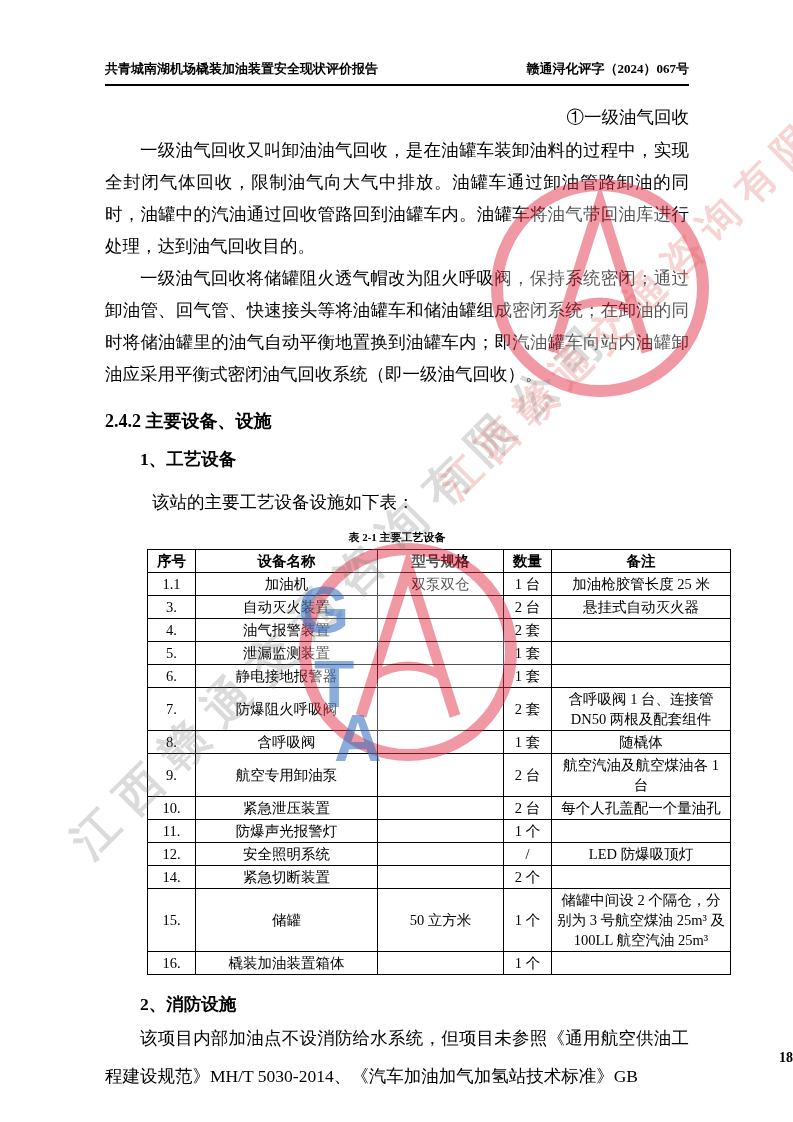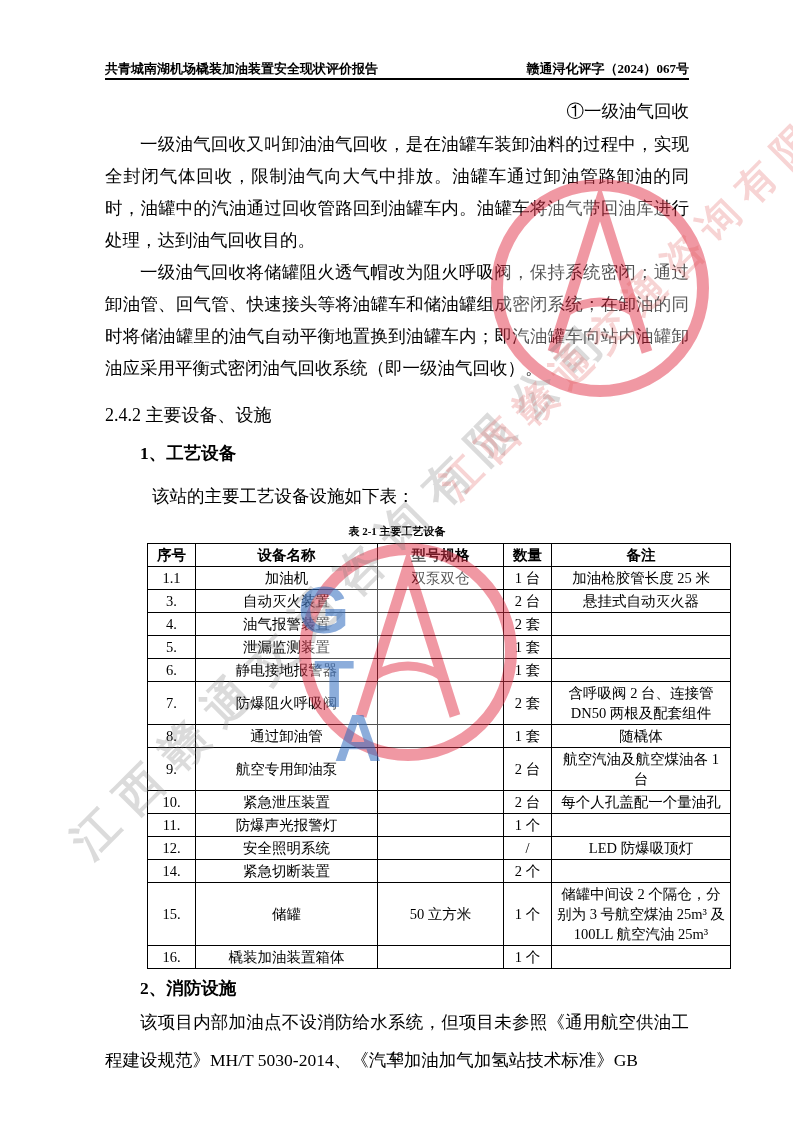--- a/index.html
+++ b/index.html
@@ -14,56 +14,56 @@
   }
   .content{
     position:absolute;
     left:105px;right:104px;top:60px;
     z-index:1;
   }
   
   .hdr{
     display:flex;justify-content:space-between;align-items:flex-end;
     font-size:13px;font-weight:bold;
-    padding-bottom:0;
+    padding-bottom:6px;
   }
   .hdr-rule{border:0;border-bottom:2px solid #000;margin:0 0 16px 0;height:0;}
   
   .para{
     font-size:17.5px;line-height:32px;
     text-align:justify;text-indent:2em;
     margin:0;
   }
   .item-head{font-size:17.5px;line-height:30px;text-indent:2em;margin:2px 0 2px 0;text-align:right;}
-  .sec-head{font-size:18px;font-weight:normal;margin:16px 0 0 0;line-height:30px;}
+  .sec-head{font-size:18px;font-weight:bold;margin:16px 0 0 0;line-height:30px;}
   .sub-head{font-size:17.5px;font-weight:bold;margin:8px 0 0 0;text-indent:2em;line-height:30px;}
   .tbl-intro{font-size:17.5px;line-height:32px;text-indent:2em;margin:12px;}
   .tbl-title{
     text-align:center;font-weight:bold;font-size:11px;
     margin:10px 0 4px 0;
   }
   
   table.equip{
     width:100%;border-collapse:collapse;
     font-size:14.5px;
     margin-left:42px;
   }
   table.equip th,table.equip td{
     border:1px solid #000;
     text-align:center;
     padding:1px 3px;
     line-height:20px;
   }
   table.equip th{font-weight:bold;}
-  .after-table{margin-top:4px;}
+  .after-table{margin-top:14px;}
   .wide{line-height:38px;}
   
   .page-num{
     position:absolute;bottom:56px;left:0;width:100%;
-    text-align:center;font-size:14px;z-index:1;
+    text-align:right;font-size:14px;z-index:1;font-weight:bold;
   }
   
   .watermark{
     position:absolute;inset:0;z-index:2;
     pointer-events:none;
   }
   .wm-text{
     position:absolute;white-space:nowrap;font-weight:bold;
     transform:rotate(-45deg);transform-origin:0 0;
     font-family:"Liberation Sans","DejaVu Sans",sans-serif;
@@ -173,25 +173,25 @@
             <td>静电接地报警器</td>
             <td></td>
             <td>1 套</td>
             <td></td>
           </tr>
           <tr>
             <td>7.</td>
             <td>防爆阻火呼吸阀</td>
             <td></td>
             <td>2 套</td>
-            <td>含呼吸阀 2 台、连接管 DN50 两根及配套组件</td>
+            <td>含呼吸阀 1 台、连接管 DN50 两根及配套组件</td>
           </tr>
           <tr>
             <td>8.</td>
-            <td>通过卸油管</td>
+            <td>含呼吸阀</td>
             <td></td>
             <td>1 套</td>
             <td>随橇体</td>
           </tr>
           <tr>
             <td>9.</td>
             <td>航空专用卸油泵</td>
             <td></td>
             <td>2 台</td>
             <td>航空汽油及航空煤油各 1 台</td>

